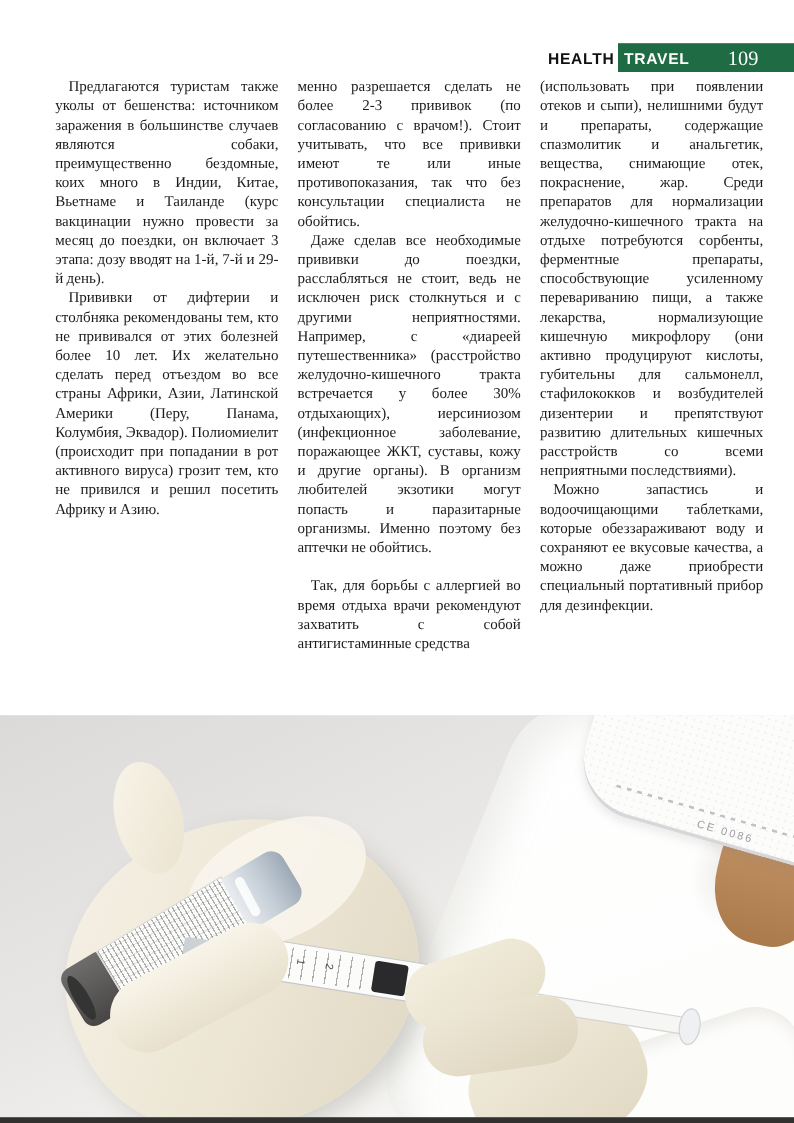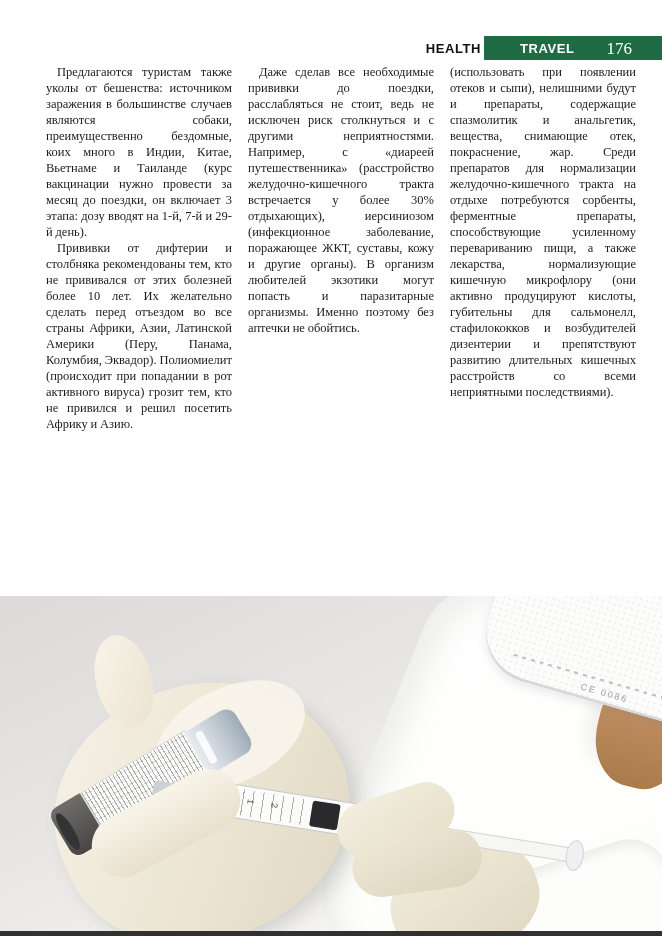--- a/index.html
+++ b/index.html
@@ -11,21 +11,21 @@
   .header{
     position:absolute;top:36px;right:0;left:0;height:24px;
     display:flex;justify-content:flex-end;align-items:stretch;text-align:right;
   }
   .header .section{
     font-family:"Liberation Sans", sans-serif;font-weight:bold;
     font-size:13px;letter-spacing:.6px;color:#111;
     display:flex;align-items:center;padding-right:3px;
   }
   .header .greenbar{
-    width:147px;background:#1f6b43;display:flex;align-items:center;padding-left:31px;
+    width:147px;background:#1f6b43;display:flex;align-items:center;
   }
   .header .subsection{
     font-family:"Liberation Sans", sans-serif;font-weight:bold;
     font-size:13px;letter-spacing:.6px;color:#ffffff;padding-left:5px;
   }
   .header .pagenum{
     margin-left:auto;margin-right:30px;color:#ffffff;
     font-family:"Liberation Serif", serif;font-size:17px;line-height:1;
   }
   
@@ -179,34 +179,37 @@
 </style>
 </head>
 <body>
 
 <div class="page">
 
   <div class="header">
     <span class="section">HEALTH</span>
     <div class="greenbar">
       <span class="subsection">TRAVEL</span>
-      <span class="pagenum">176</span>
+      <span class="pagenum">109</span>
     </div>
   </div>
 
   <div class="article">
     <div class="col">
       <p class="indent">Предлагаются туристам также уколы от бешенства: источником заражения в большинстве случаев являются собаки, преимущественно бездомные, коих много в Индии, Китае, Вьетнаме и Таиланде (курс вакцинации нужно провести за месяц до поездки, он включает 3 этапа: дозу вводят на 1-й, 7-й и 29-й день).</p>
       <p class="indent">Прививки от дифтерии и столбняка рекомендованы тем, кто не прививался от этих болезней более 10 лет. Их желательно сделать перед отъездом во все страны Африки, Азии, Латинской Америки (Перу, Панама, Колумбия, Эквадор). Полиомиелит (происходит при попадании в рот активного вируса) грозит тем, кто не привился и решил посетить Африку и Азию.</p>
     </div>
     <div class="col">
+      <p>менно разрешается сделать не более 2-3 прививок (по согласованию с врачом!). Стоит учитывать, что все прививки имеют те или иные противопоказания, так что без консультации специалиста не обойтись.</p>
       <p class="indent">Даже сделав все необходимые прививки до поездки, расслабляться не стоит, ведь не исключен риск столкнуться и с другими неприятностями. Например, с «диареей путешественника» (расстройство желудочно-кишечного тракта встречается у более 30% отдыхающих), иерсиниозом (инфекционное заболевание, поражающее ЖКТ, суставы, кожу и другие органы). В организм любителей экзотики могут попасть и паразитарные организмы. Именно поэтому без аптечки не обойтись.</p>
+      <p class="indent gap-above">Так, для борьбы с аллергией во время отдыха врачи рекомендуют захватить с собой антигистаминные средства</p>
     </div>
     <div class="col">
       <p>(использовать при появлении отеков и сыпи), нелишними будут и препараты, содержащие спазмолитик и анальгетик, вещества, снимающие отек, покраснение, жар. Среди препаратов для нормализации желудочно-кишечного тракта на отдыхе потребуются сорбенты, ферментные препараты, способствующие усиленному перевариванию пищи, а также лекарства, нормализующие кишечную микрофлору (они активно продуцируют кислоты, губительны для сальмонелл, стафилококков и возбудителей дизентерии и препятствуют развитию длительных кишечных расстройств со всеми неприятными последствиями).</p>
+      <p class="indent">Можно запастись и водоочищающими таблетками, которые обеззараживают воду и сохраняют ее вкусовые качества, а можно даже приобрести специальный портативный прибор для дезинфекции.</p>
     </div>
   </div>
 
   <div class="photo">
     <div class="torso"></div>
     <div class="collar-shadow"></div>
     <div class="neck"></div>
     <div class="cap"></div>
     <div class="cap-stitch"></div>
     <span class="cap-marking">CE 0086</span>

